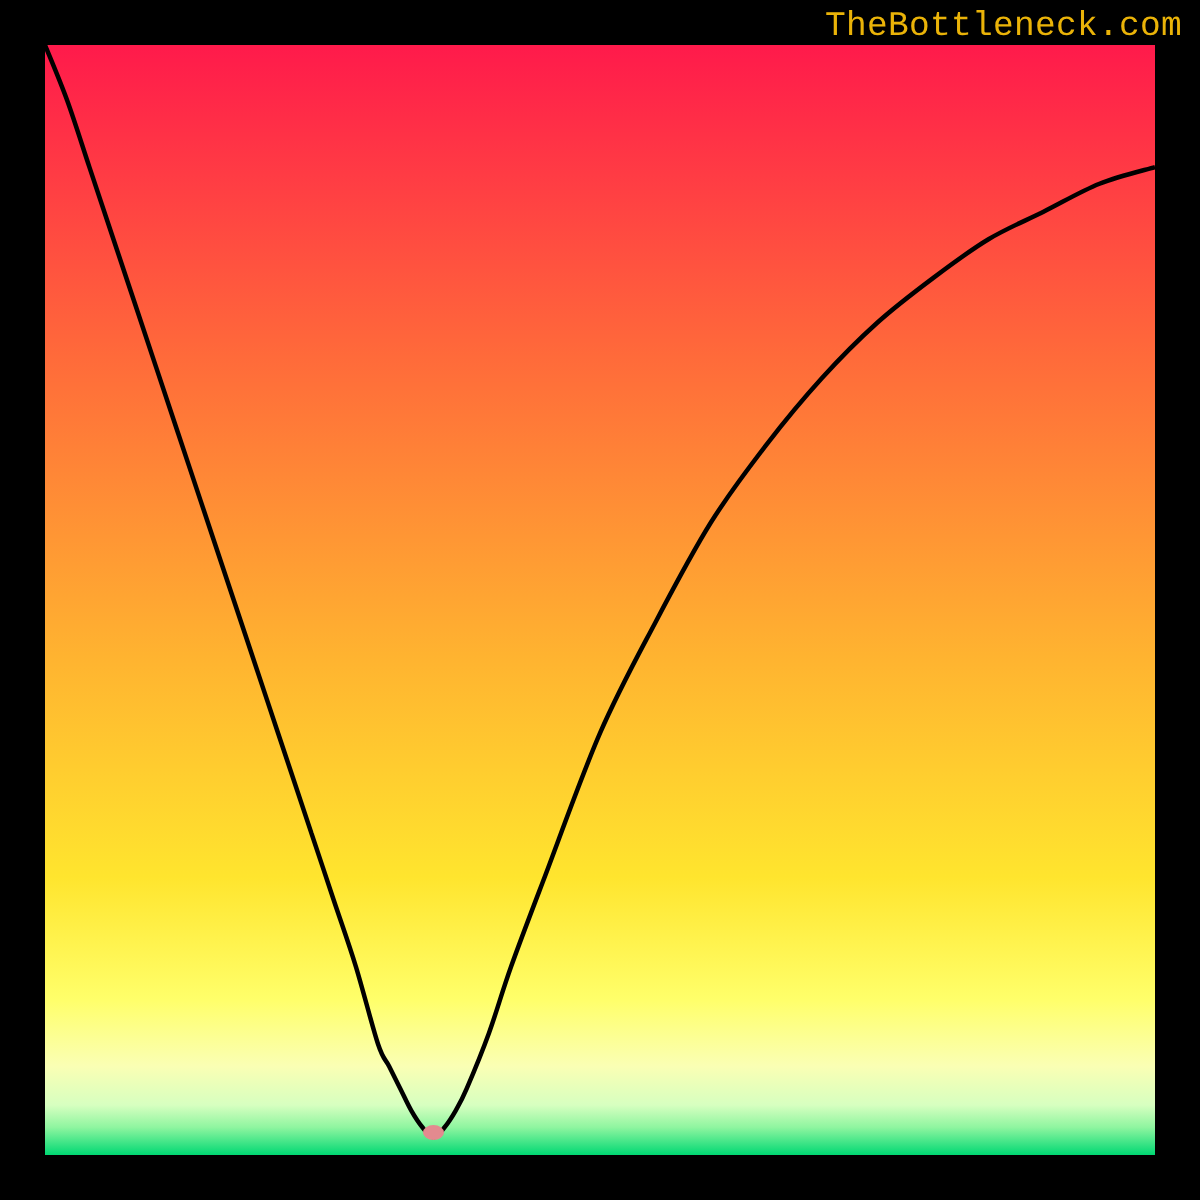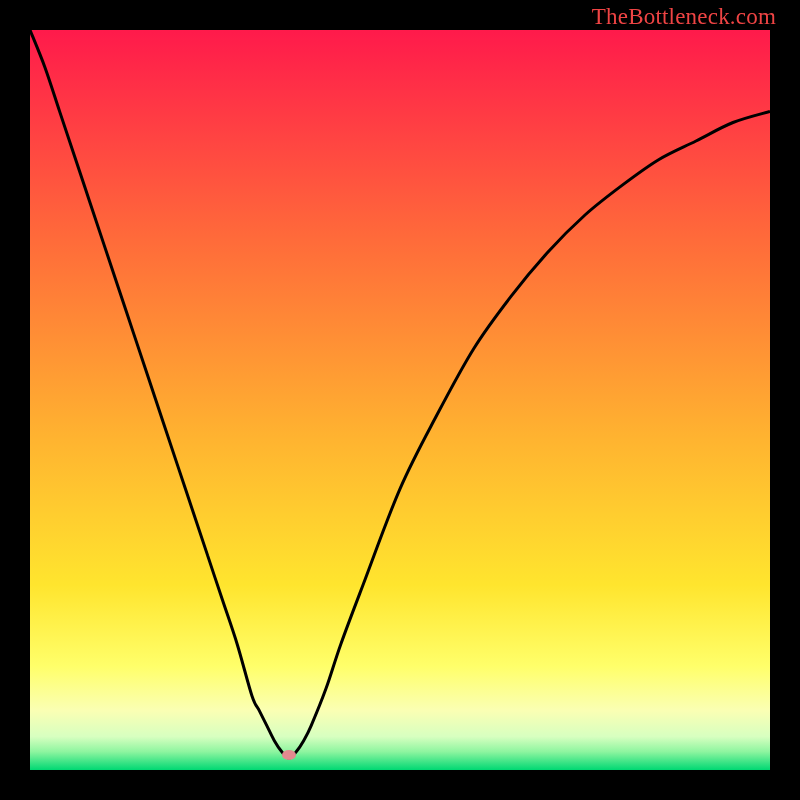--- a/index.html
+++ b/index.html
@@ -24,24 +24,24 @@
   }
   .curve-svg {
     position: absolute;
     inset: 0;
     width: 100%;
     height: 100%;
   }
   .watermark {
     position: absolute;
     top: 4px;
-    right: 24px;
-    font-family: Liberation Serif, serif;
+    right: 12px;
+    font-family: Liberation Mono, monospace;
     font-size: 23px;
-    color: #ef4444;
+    color: #eab308;
     letter-spacing: 0.2px;
   }
   .marker {
     position: absolute;
     width: 14px;
     height: 10px;
     border-radius: 50%;
     background: #e38a8f;
     transform: translate(-50%, -50%);
   }

